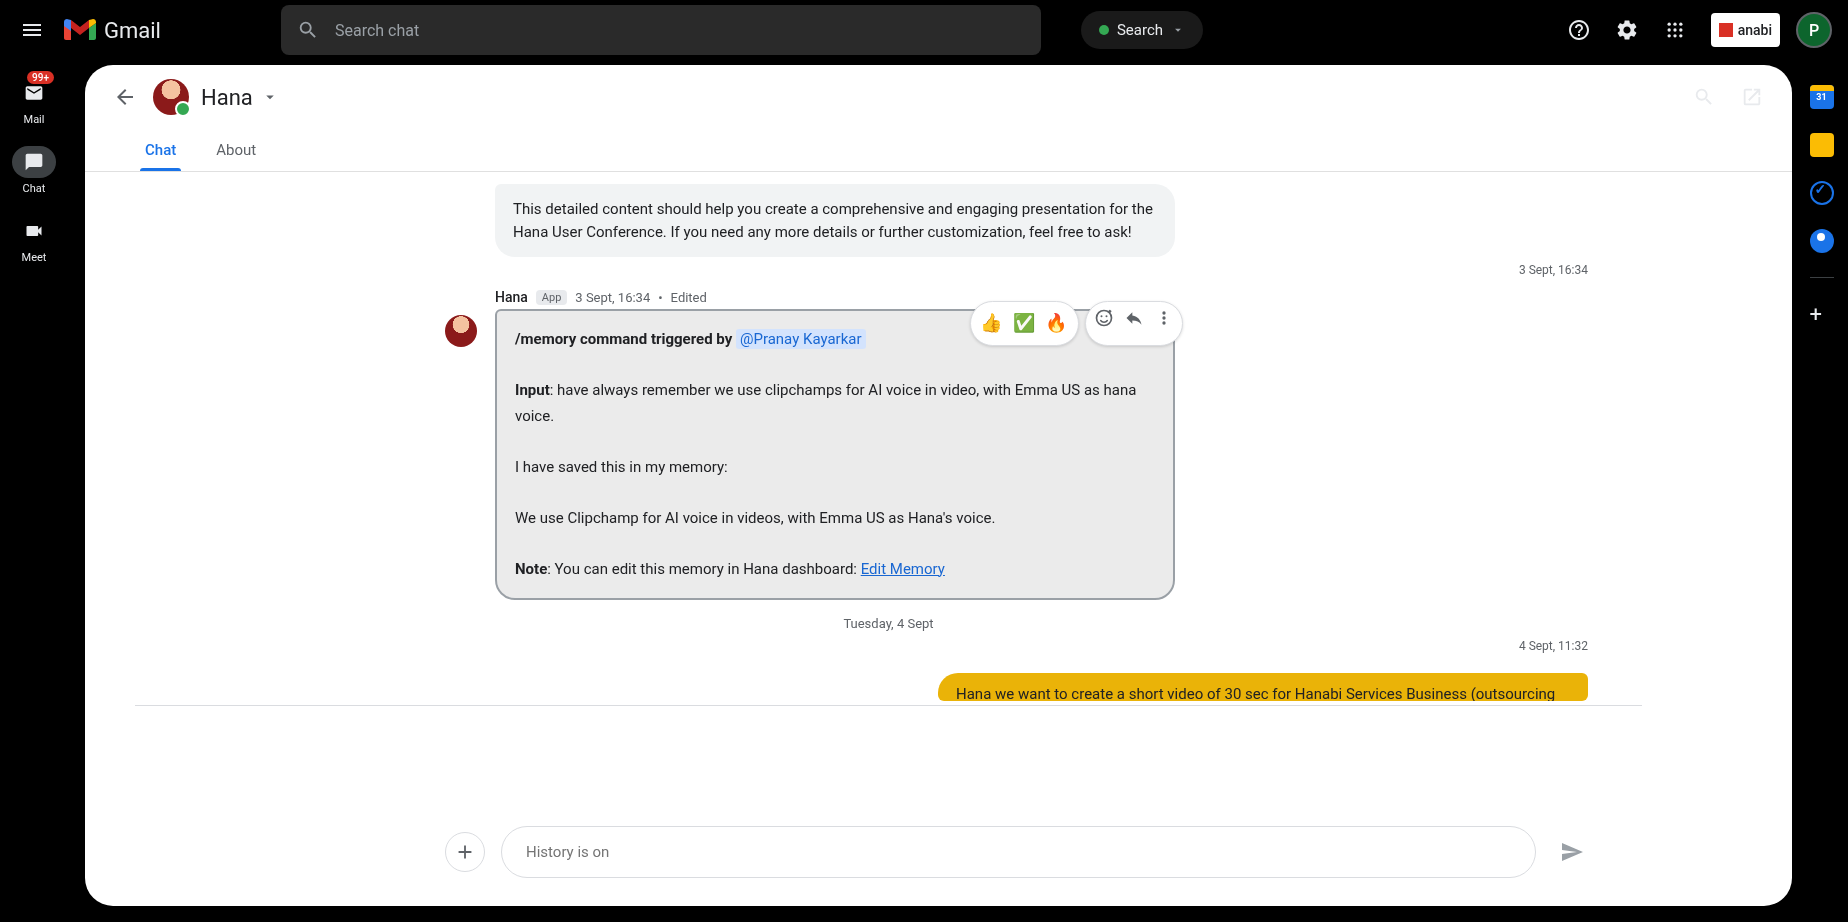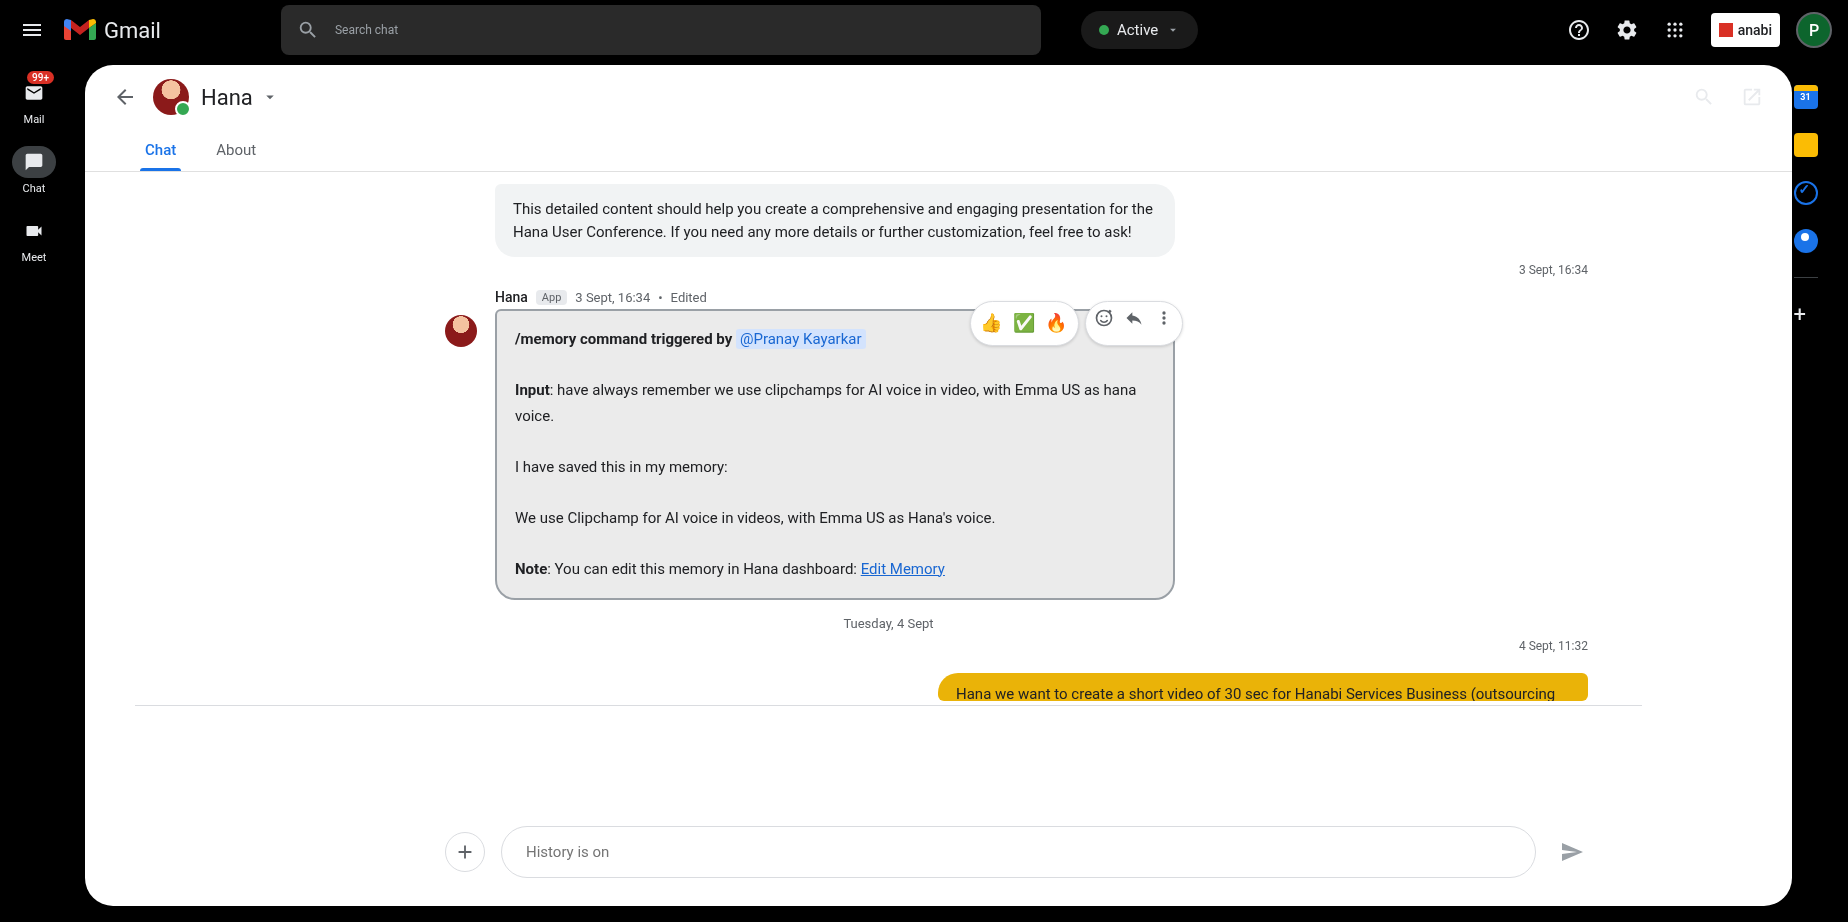--- a/index.html
+++ b/index.html
@@ -7,21 +7,21 @@
 
 
 .header { height: 60px; background: #000; display: flex; align-items: center; padding: 0 8px; }
 .menu-btn { width: 48px; height: 48px; display: flex; align-items: center; justify-content: center; border-radius: 50%; cursor: pointer; }
 .menu-btn svg { fill: #e8eaed; }
 .logo-area { display: flex; align-items: center; margin-left: 8px; margin-right: 40px; }
 .gmail-logo { display: flex; align-items: center; gap: 8px; }
 .gmail-text { color: #e8eaed; font-size: 22px; font-weight: 400; }
 .search-bar { flex: 1; max-width: 760px; height: 50px; background: #2a2a2a; border-radius: 8px; display: flex; align-items: center; padding: 0 16px; margin-left: 80px; }
 .search-bar svg { fill: #9aa0a6; }
-.search-input { background: transparent; border: none; outline: none; color: #5eead4; font-size: 12px; margin-left: 16px; flex: 1; }
+.search-input { background: transparent; border: none; outline: none; color: #5eead4; font-size: 16px; margin-left: 16px; flex: 1; }
 .search-input::placeholder { color: #9aa0a6; }
 .active-pill { display: flex; align-items: center; gap: 8px; background: #1a1a1a; border-radius: 24px; padding: 10px 18px; margin-left: 40px; cursor: pointer; }
 .status-dot { width: 10px; height: 10px; background: #34a853; border-radius: 50%; }
 .active-text { color: #e8eaed; font-size: 15px; }
 .header-right { display: flex; align-items: center; gap: 8px; margin-left: auto; margin-right: 8px; }
 .icon-btn { width: 40px; height: 40px; display: flex; align-items: center; justify-content: center; border-radius: 50%; cursor: pointer; }
 .icon-btn svg { fill: #e8eaed; }
 .org-badge { background: #fff; border-radius: 4px; padding: 4px 8px; display: flex; align-items: center; gap: 5px; height: 34px; margin-left: 8px; }
 .org-sq { width: 14px; height: 14px; background: #d93025; }
 .org-text { color: #202124; font-size: 14px; font-weight: 500; }
@@ -30,21 +30,21 @@
 
 .left-rail { position: absolute; left: 0; top: 65px; width: 68px; height: calc(100% - 65px); background: #000; display: flex; flex-direction: column; align-items: center; padding-top: 12px; gap: 20px; }
 .rail-item { display: flex; flex-direction: column; align-items: center; gap: 4px; cursor: pointer; position: relative; }
 .rail-icon { width: 44px; height: 32px; border-radius: 16px; display: flex; align-items: center; justify-content: center; }
 .rail-icon.active { background: #3c4043; }
 .rail-icon svg { fill: #e8eaed; width: 20px; height: 20px; }
 .rail-label { color: #e8eaed; font-size: 11px; }
 .badge99 { position: absolute; top: -6px; right: 2px; background: #d93025; color: #fff; font-size: 10px; padding: 1px 5px; border-radius: 8px; font-weight: 500; }
 
 
-.right-rail { position: absolute; right: 16px; top: 65px; width: 53px; height: calc(100% - 65px); background: #000; display: flex; flex-direction: column; align-items: center; padding-top: 20px; gap: 24px; }
+.right-rail { position: absolute; right: 0; top: 65px; width: 53px; height: calc(100% - 65px); background: #000; display: flex; flex-direction: column; align-items: center; padding-top: 20px; gap: 24px; }
 .right-rail-item { width: 24px; height: 24px; border-radius: 4px; cursor: pointer; }
 .rr-cal { background: #1a73e8; display: flex; align-items: center; justify-content: center; color: #fff; font-size: 9px; font-weight: 700; position: relative; }
 .rr-cal::before { content: ''; position: absolute; top: 0; left: 0; right: 0; height: 6px; background: #fbbc04; border-radius: 4px 4px 0 0; }
 .rr-keep { background: #fbbc04; }
 .rr-tasks { background: transparent; border: 2px solid #1a73e8; border-radius: 50%; position: relative; }
 .rr-tasks::after { content: '✓'; position: absolute; top: -2px; left: 3px; color: #1a73e8; font-size: 14px; font-weight: bold; }
 .rr-contacts { background: #1a73e8; border-radius: 50%; position: relative; }
 .rr-contacts::after { content: ''; position: absolute; top: 4px; left: 7px; width: 8px; height: 8px; background: #fff; border-radius: 50%; }
 .rr-divider { width: 24px; height: 1px; background: #3c4043; }
 .rr-plus { color: #e8eaed; font-size: 22px; }
@@ -120,21 +120,21 @@
     </div>
   </div>
   <div class="search-bar">
     <svg width="22" height="22" viewBox="0 0 24 24">
         <path d="M15.5 14h-.79l-.28-.27A6.471 6.471 0 0016 9.5 6.5 6.5 0 109.5 16c1.61 0 3.09-.59 4.23-1.57l.27.28v.79l5 4.99L20.49 19l-4.99-5zm-6 0C7.01 14 5 11.99 5 9.5S7.01 5 9.5 5 14 7.01 14 9.5 11.99 14 9.5 14z"></path>
       </svg>
     <input class="search-input" placeholder="Search chat" style="">
   </div>
   <div class="active-pill">
     <span class="status-dot"></span>
-    <span class="active-text">Active</span>
+    <span class="active-text">Search</span>
     <svg width="14" height="14" viewBox="0 0 24 24" fill="#9aa0a6">
         <path d="M7 10l5 5 5-5z"></path>
       </svg>
   </div>
   <div class="header-right">
     <div class="icon-btn">
         <svg width="24" height="24" viewBox="0 0 24 24">
           <path d="M11 18h2v-2h-2v2zm1-16C6.48 2 2 6.48 2 12s4.48 10 10 10 10-4.48 10-10S17.52 2 12 2zm0 18c-4.41 0-8-3.59-8-8s3.59-8 8-8 8 3.59 8 8-3.59 8-8 8zm0-14c-2.21 0-4 1.79-4 4h2c0-1.1.9-2 2-2s2 .9 2 2c0 2-3 1.75-3 5h2c0-2.25 3-2.5 3-5 0-2.21-1.79-4-4-4z"></path>
         </svg>
       </div>

